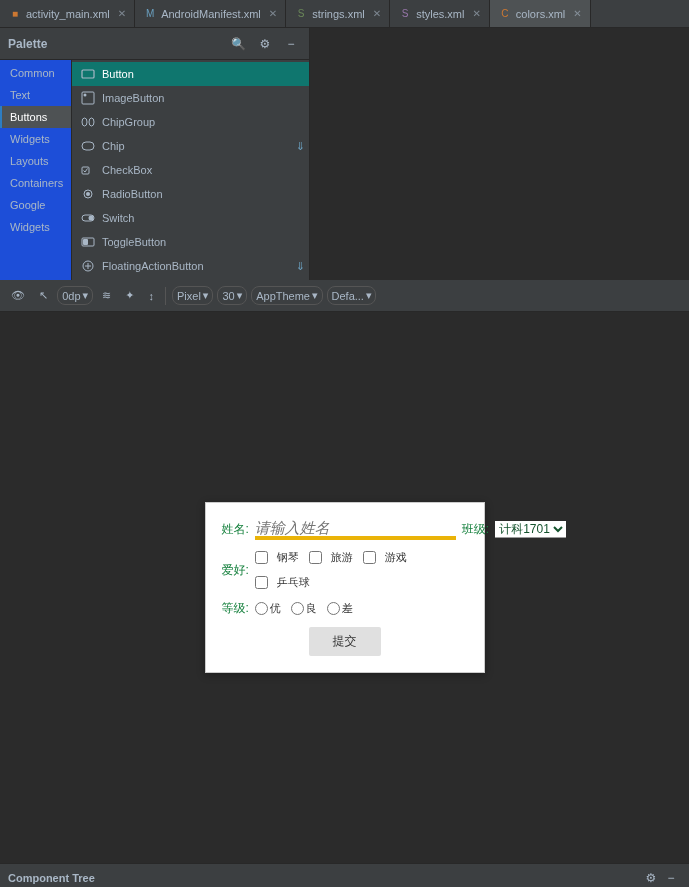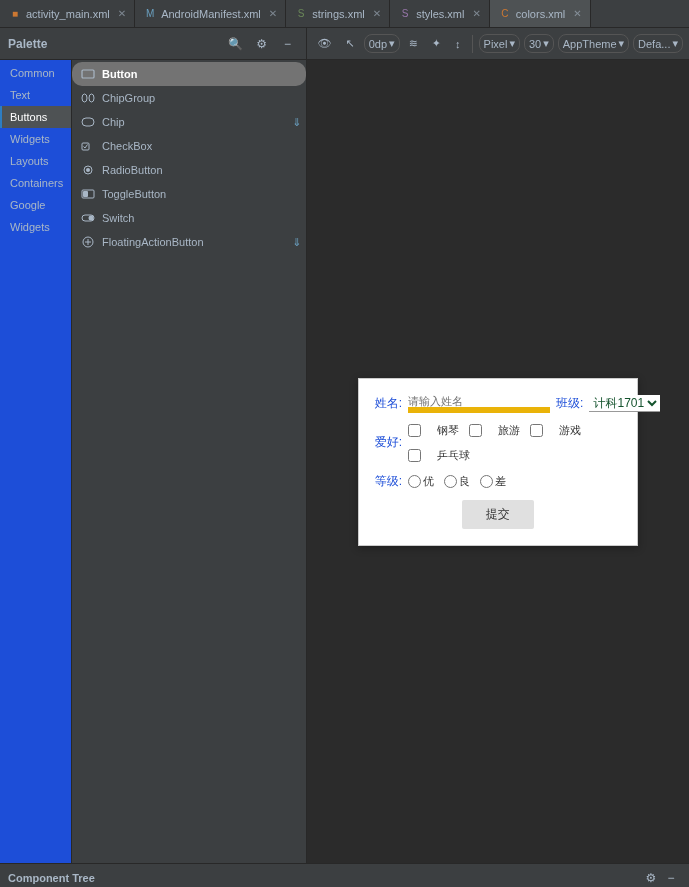--- a/index.html
+++ b/index.html
@@ -39,20 +39,21 @@
     .tab-close {
       margin-left: 4px;
       opacity: 0.6;
       font-size: 10px;
     }
 
     
     .main-layout {
       display: flex;
       height: calc(887px - 28px - 24px);
+      flex-direction: column;
     }
 
     
     .left-panel {
       width: 310px;
       background: #3c3f41;
       border-right: 1px solid #282828;
       display: flex;
       flex-direction: column;
     }
@@ -126,24 +127,23 @@
       display: flex;
       align-items: center;
       padding: 4px 8px;
       cursor: pointer;
       gap: 6px;
       font-size: 11px;
       color: #a9b7c6;
       position: relative;
     }
     .palette-item.header-item {
-      background: #737373;
-      font-weight: 700;
+      background: #0f766e;
+      font-weight: 400;
       color: #ffffff;
-      border-radius: 10px;
     }
     .palette-item-icon {
       width: 16px;
       height: 16px;
       display: flex;
       align-items: center;
       justify-content: center;
       font-size: 10px;
       flex-shrink: 0;
     }
@@ -221,49 +221,50 @@
       box-shadow: 0 2px 8px rgba(0,0,0,0.3);
     }
     .form-row {
       display: flex;
       align-items: center;
       margin-bottom: 10px;
       gap: 6px;
     }
     .form-label {
       font-size: 12px;
-      color: #1d4ed8;
+      color: #15803d;
       white-space: nowrap;
     }
     .form-input {
       border: none;
-      border-bottom: 6px solid #eab308;
-      font-size: 11px;
+      border-bottom: 4px solid #eab308;
+      font-size: 15px;
       color: #999;
       outline: none;
       flex: 1;
+      font-style: italic;
     }
     .form-select {
       border: none;
       border-bottom: 1px solid #999;
       font-size: 12px;
       color: #14532d;
       background: white;
       flex: 1;
     }
     .checkbox-group {
       display: flex;
       align-items: center;
       gap: 10px;
       flex-wrap: wrap;
     }
     .checkbox-item {
       display: flex;
       align-items: center;
-      gap: 16px;
+      gap: 9px;
       font-size: 11px;
       color: #333;
       justify-content: center;
     }
     .radio-group {
       display: flex;
       align-items: center;
       gap: 10px;
     }
     .radio-item {
@@ -401,20 +402,29 @@
           <div class="palette-item-icon">
             <svg width="14" height="14" viewBox="0 0 14 14">
               <rect x="1" y="3" width="12" height="8" rx="1" fill="none" stroke="#a9b7c6" stroke-width="1.2"></rect>
             </svg>
           </div>
           <span>Button</span>
         </div>
         <div class="palette-item">
           <div class="palette-item-icon">
             <svg width="14" height="14" viewBox="0 0 14 14">
+              <rect x="1" y="1" width="12" height="12" rx="1" fill="none" stroke="#a9b7c6" stroke-width="1"></rect>
+              <circle cx="4" cy="4" r="1.5" fill="#a9b7c6"></circle>
+            </svg>
+          </div>
+          <span>ImageButton</span>
+        </div>
+        <div class="palette-item">
+          <div class="palette-item-icon">
+            <svg width="14" height="14" viewBox="0 0 14 14">
               <rect x="1" y="3" width="5" height="8" rx="4" fill="none" stroke="#a9b7c6" stroke-width="1"></rect>
               <rect x="8" y="3" width="5" height="8" rx="4" fill="none" stroke="#a9b7c6" stroke-width="1"></rect>
             </svg>
           </div>
           <span>ChipGroup</span>
         </div>
         <div class="palette-item">
           <div class="palette-item-icon">
             <svg width="14" height="14" viewBox="0 0 14 14">
               <rect x="1" y="3" width="12" height="8" rx="4" fill="none" stroke="#a9b7c6" stroke-width="1"></rect>
@@ -437,34 +447,34 @@
             <svg width="14" height="14" viewBox="0 0 14 14">
               <circle cx="7" cy="7" r="4" fill="none" stroke="#a9b7c6" stroke-width="1"></circle>
               <circle cx="7" cy="7" r="2" fill="#a9b7c6"></circle>
             </svg>
           </div>
           <span>RadioButton</span>
         </div>
         <div class="palette-item">
           <div class="palette-item-icon">
             <svg width="14" height="14" viewBox="0 0 14 14">
+              <rect x="1" y="4" width="12" height="6" rx="3" fill="none" stroke="#a9b7c6" stroke-width="1"></rect>
+              <circle cx="10" cy="7" r="2.5" fill="#a9b7c6"></circle>
+            </svg>
+          </div>
+          <span>Switch</span>
+        </div>
+        <div class="palette-item">
+          <div class="palette-item-icon">
+            <svg width="14" height="14" viewBox="0 0 14 14">
               <rect x="1" y="3" width="12" height="8" rx="1" fill="none" stroke="#a9b7c6" stroke-width="1"></rect>
               <rect x="2" y="4" width="5" height="6" rx="1" fill="#a9b7c6"></rect>
             </svg>
           </div>
           <span>ToggleButton</span>
-        </div>
-        <div class="palette-item">
-          <div class="palette-item-icon">
-            <svg width="14" height="14" viewBox="0 0 14 14">
-              <rect x="1" y="4" width="12" height="6" rx="3" fill="none" stroke="#a9b7c6" stroke-width="1"></rect>
-              <circle cx="10" cy="7" r="2.5" fill="#a9b7c6"></circle>
-            </svg>
-          </div>
-          <span>Switch</span>
         </div>
         <div class="palette-item">
           <div class="palette-item-icon">
             <svg width="14" height="14" viewBox="0 0 14 14">
               <circle cx="7" cy="7" r="5" fill="none" stroke="#a9b7c6" stroke-width="1"></circle>
               <line x1="7" y1="4" x2="7" y2="10" stroke="#a9b7c6" stroke-width="1"></line>
               <line x1="4" y1="7" x2="10" y2="7" stroke="#a9b7c6" stroke-width="1"></line>
             </svg>
           </div>
           <span>FloatingActionButton</span>

